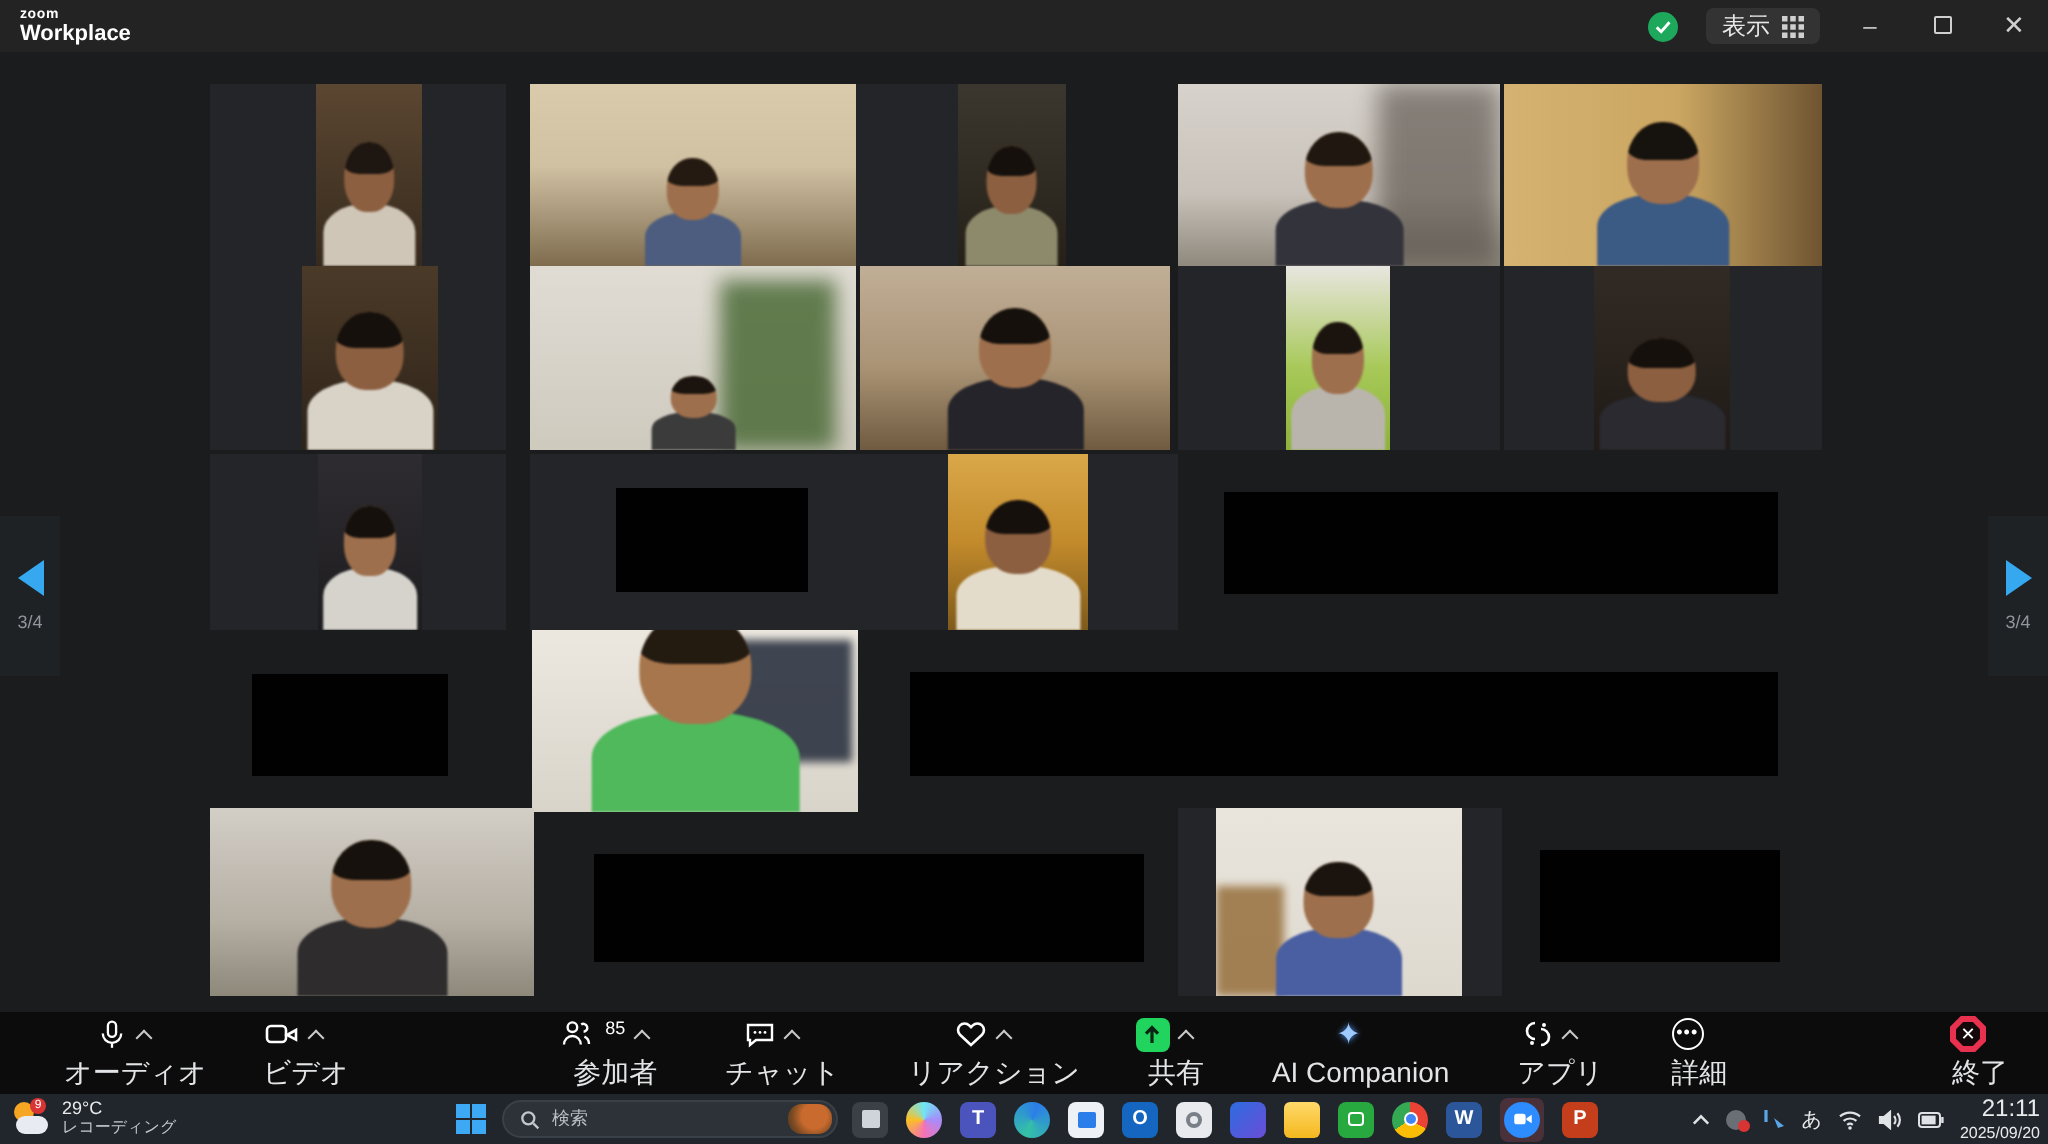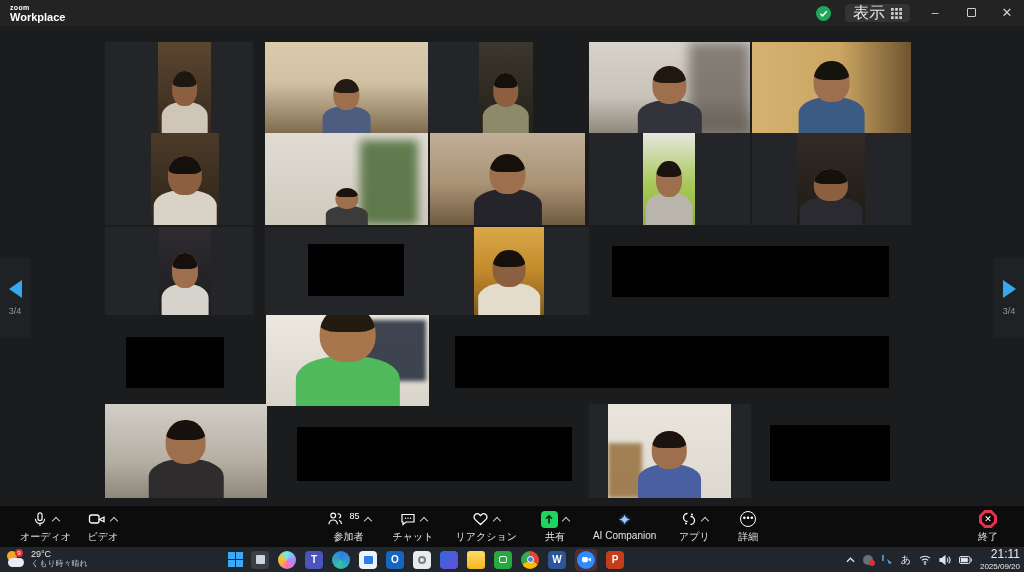--- a/index.html
+++ b/index.html
@@ -9,21 +9,21 @@
 
   
   .titlebar { position:absolute; left:0; top:0; width:1024px; height:26px; background:#232323; display:flex; align-items:center; justify-content:space-between; padding:0 6px 0 10px; }
   .brand { line-height:1; }
   .brand .zoom-word { display:block; font-size:7px; font-weight:bold; color:#fff; letter-spacing:.3px; }
   .brand .wp-word { display:block; font-size:11px; font-weight:bold; color:#fff; margin-top:1px; }
   .tb-right { display:flex; align-items:center; gap:14px; }
   .shield-badge { width:15px; height:15px; border-radius:50%; background:#1ea85c; display:grid; place-items:center; }
   .shield-badge svg { display:block; }
   .view-pill { display:flex; align-items:center; gap:6px; background:#333; border-radius:4px; height:18px; padding:0 8px; }
-  .view-pill .view-label { color:#e8e8e8; font-size:16px; }
+  .view-pill .view-label { color:#e8e8e8; font-size:12px; }
   .win-btn { color:#cfcfcf; font-size:12px; width:22px; text-align:center; line-height:26px; }
   .win-btn.close { font-size:13px; }
   .max-box { width:9px; height:9px; border:1px solid #cfcfcf; border-radius:1px; display:inline-block; }
 
   
   .stage { position:absolute; left:0; top:26px; width:1024px; height:480px; background:#1a1c1e; overflow:hidden; }
   .tile { position:absolute; overflow:hidden; }
   .tile.slot { background:#232528; }
   .tile.off { background:#010101; }
   .tile.video { filter:saturate(1.05); }
@@ -38,21 +38,21 @@
   .tri-left { width:0; height:0; border-top:9px solid transparent; border-bottom:9px solid transparent; border-right:13px solid #35a8f0; }
   .tri-right { width:0; height:0; border-top:9px solid transparent; border-bottom:9px solid transparent; border-left:13px solid #35a8f0; }
 
   
   .zoom, .zoombar { }
   .zoombar { position:absolute; left:0; top:506px; width:1024px; height:41px; background:#0c0c0d; display:flex; align-items:center; justify-content:space-between; padding:0 14px; }
   .tb-group { display:flex; align-items:flex-start; gap:4px; }
   .tb-group.center { gap:10px; }
   .tbtn { display:flex; flex-direction:column; align-items:center; justify-content:center; padding:2px 6px; min-width:44px; }
   .tbtn .icon-row { display:flex; align-items:center; gap:5px; height:19px; }
-  .tbtn .lbl { color:#e3e4e6; font-size:10px; margin-top:1px; white-space:nowrap; }
+  .tbtn .lbl { color:#e3e4e6; font-size:14px; margin-top:1px; white-space:nowrap;margin-left:12px; }
   .chev { width:6px; height:6px; border-left:1.4px solid #c9c9c9; border-top:1.4px solid #c9c9c9; transform:rotate(45deg); margin-top:3px; }
   .count-sup { color:#fff; font-size:9px; margin-left:2px; align-self:flex-start; margin-top:1px; }
   .share-sq { width:17px; height:17px; border-radius:4px; background:#20d45e; display:grid; place-items:center; }
   .rec-icon { width:16px; height:16px; border:1.4px solid #fff; border-radius:50%; display:grid; place-items:center; }
   .rec-icon i { width:6px; height:6px; background:#fff; border-radius:50%; }
   .more-icon { width:16px; height:16px; border:1.4px solid #fff; border-radius:50%; color:#fff; font-size:9px; line-height:13px; text-align:center; letter-spacing:.5px; }
   .end-oct { width:18px; height:18px; background:#e8314f; clip-path:polygon(30% 0,70% 0,100% 30%,100% 70%,70% 100%,30% 100%,0 70%,0 30%); display:grid; place-items:center; }
   .end-oct i { width:12px; height:12px; background:#15080b; clip-path:polygon(30% 0,70% 0,100% 30%,100% 70%,70% 100%,30% 100%,0 70%,0 30%); display:grid; place-items:center; color:#fff; font-style:normal; font-size:9px; font-weight:bold; line-height:1; }
   .ai-spark { color:#9ecbff; font-size:15px; line-height:1; text-shadow:0 0 3px #5aa0ff; }
 
@@ -379,31 +379,39 @@
 
   <div class="taskbar">
     <div class="weather">
       <span class="w-icon">
         <span class="w-sun"></span>
           <span class="w-cloud"></span>
         <span class="w-badge">9</span>
       </span>
       <span>
         <div class="w-temp">29°C</div>
-        <div class="w-cond">くもり時々晴れ</div>
+        <div class="w-cond">レコーディング</div>
       </span>
     </div>
 
     <div class="tk-center">
       <span class="start-logo">
           <i></i>
           <i></i>
           <i></i>
           <i></i>
         </span>
+      <span class="search-pill">
+        <svg width="10" height="10" viewBox="0 0 12 12" fill="none" stroke="#c2c7cd" stroke-width="1.4">
+            <circle cx="5" cy="5" r="3.6"></circle>
+            <path d="m8 8 3 3"></path>
+          </svg>
+        <span class="sp-text">検索</span>
+        <span class="sp-img"></span>
+      </span>
       <div class="tk-icons">
         <span class="tk-ic" style="background:#3a4046;">
             <span style="width:9px;height:9px;background:#cfd4da;border-radius:1px;"></span>
           </span>
         <span class="tk-ic" style="border-radius:50%;background:conic-gradient(#6ee7f5,#a78bfa,#f472b6,#fbbf24,#6ee7f5);"></span>
         <span class="tk-ic" style="background:#4b53bc;">T</span>
         <span class="tk-ic" style="border-radius:50%;background:conic-gradient(from 200deg,#35c1a6,#2b7de9,#35c1a6);"></span>
         <span class="tk-ic" style="background:#eef1f5;">
             <span style="width:9px;height:8px;background:#2b7de9;border-radius:1px;"></span>
           </span>

